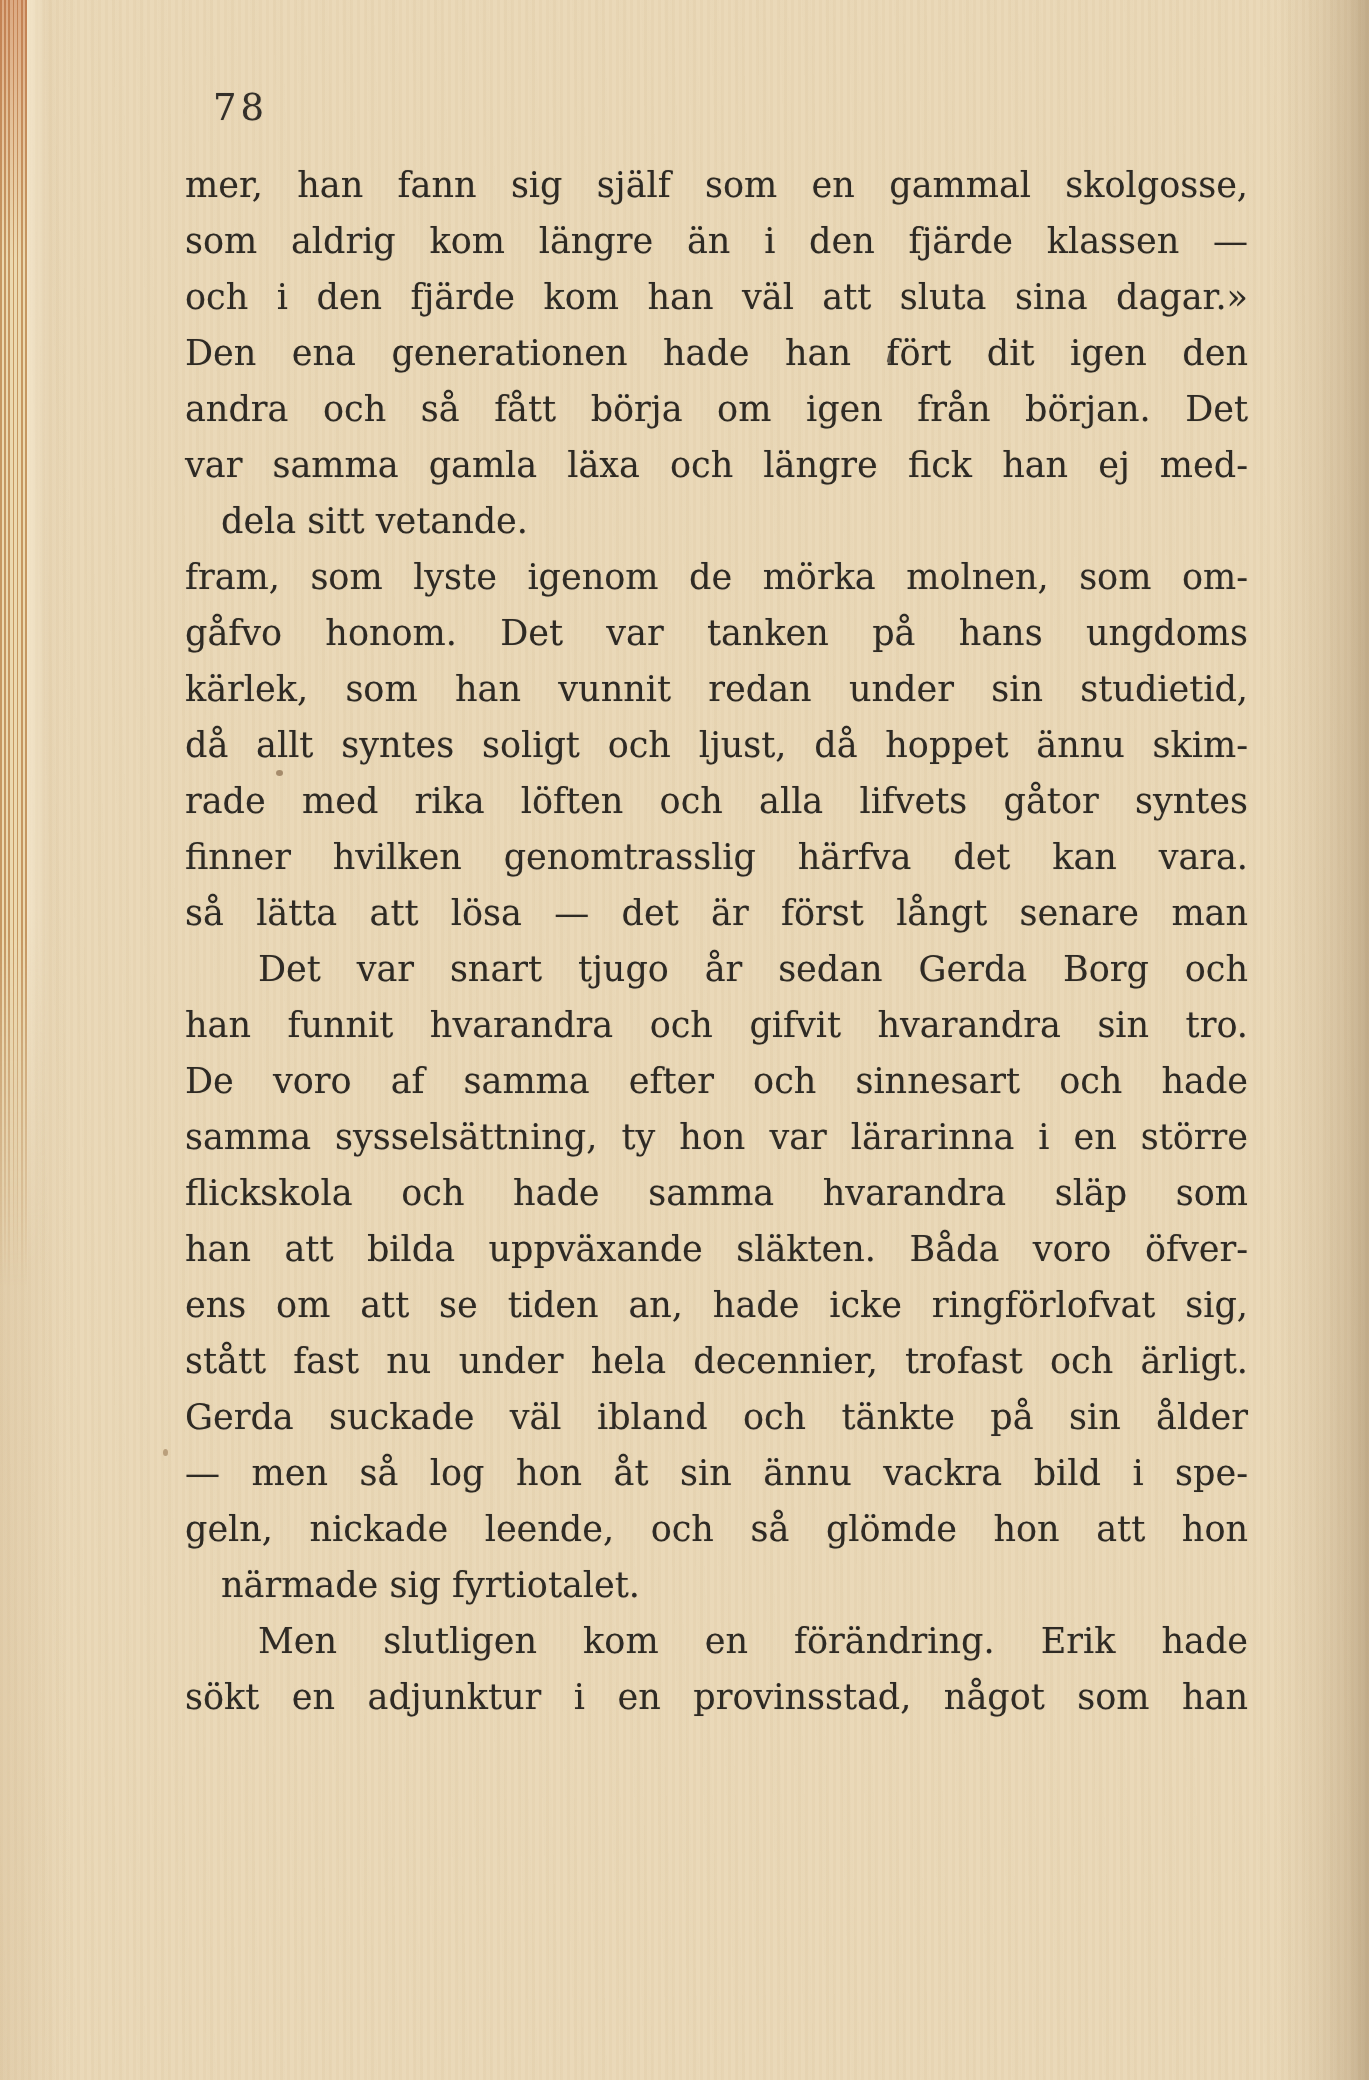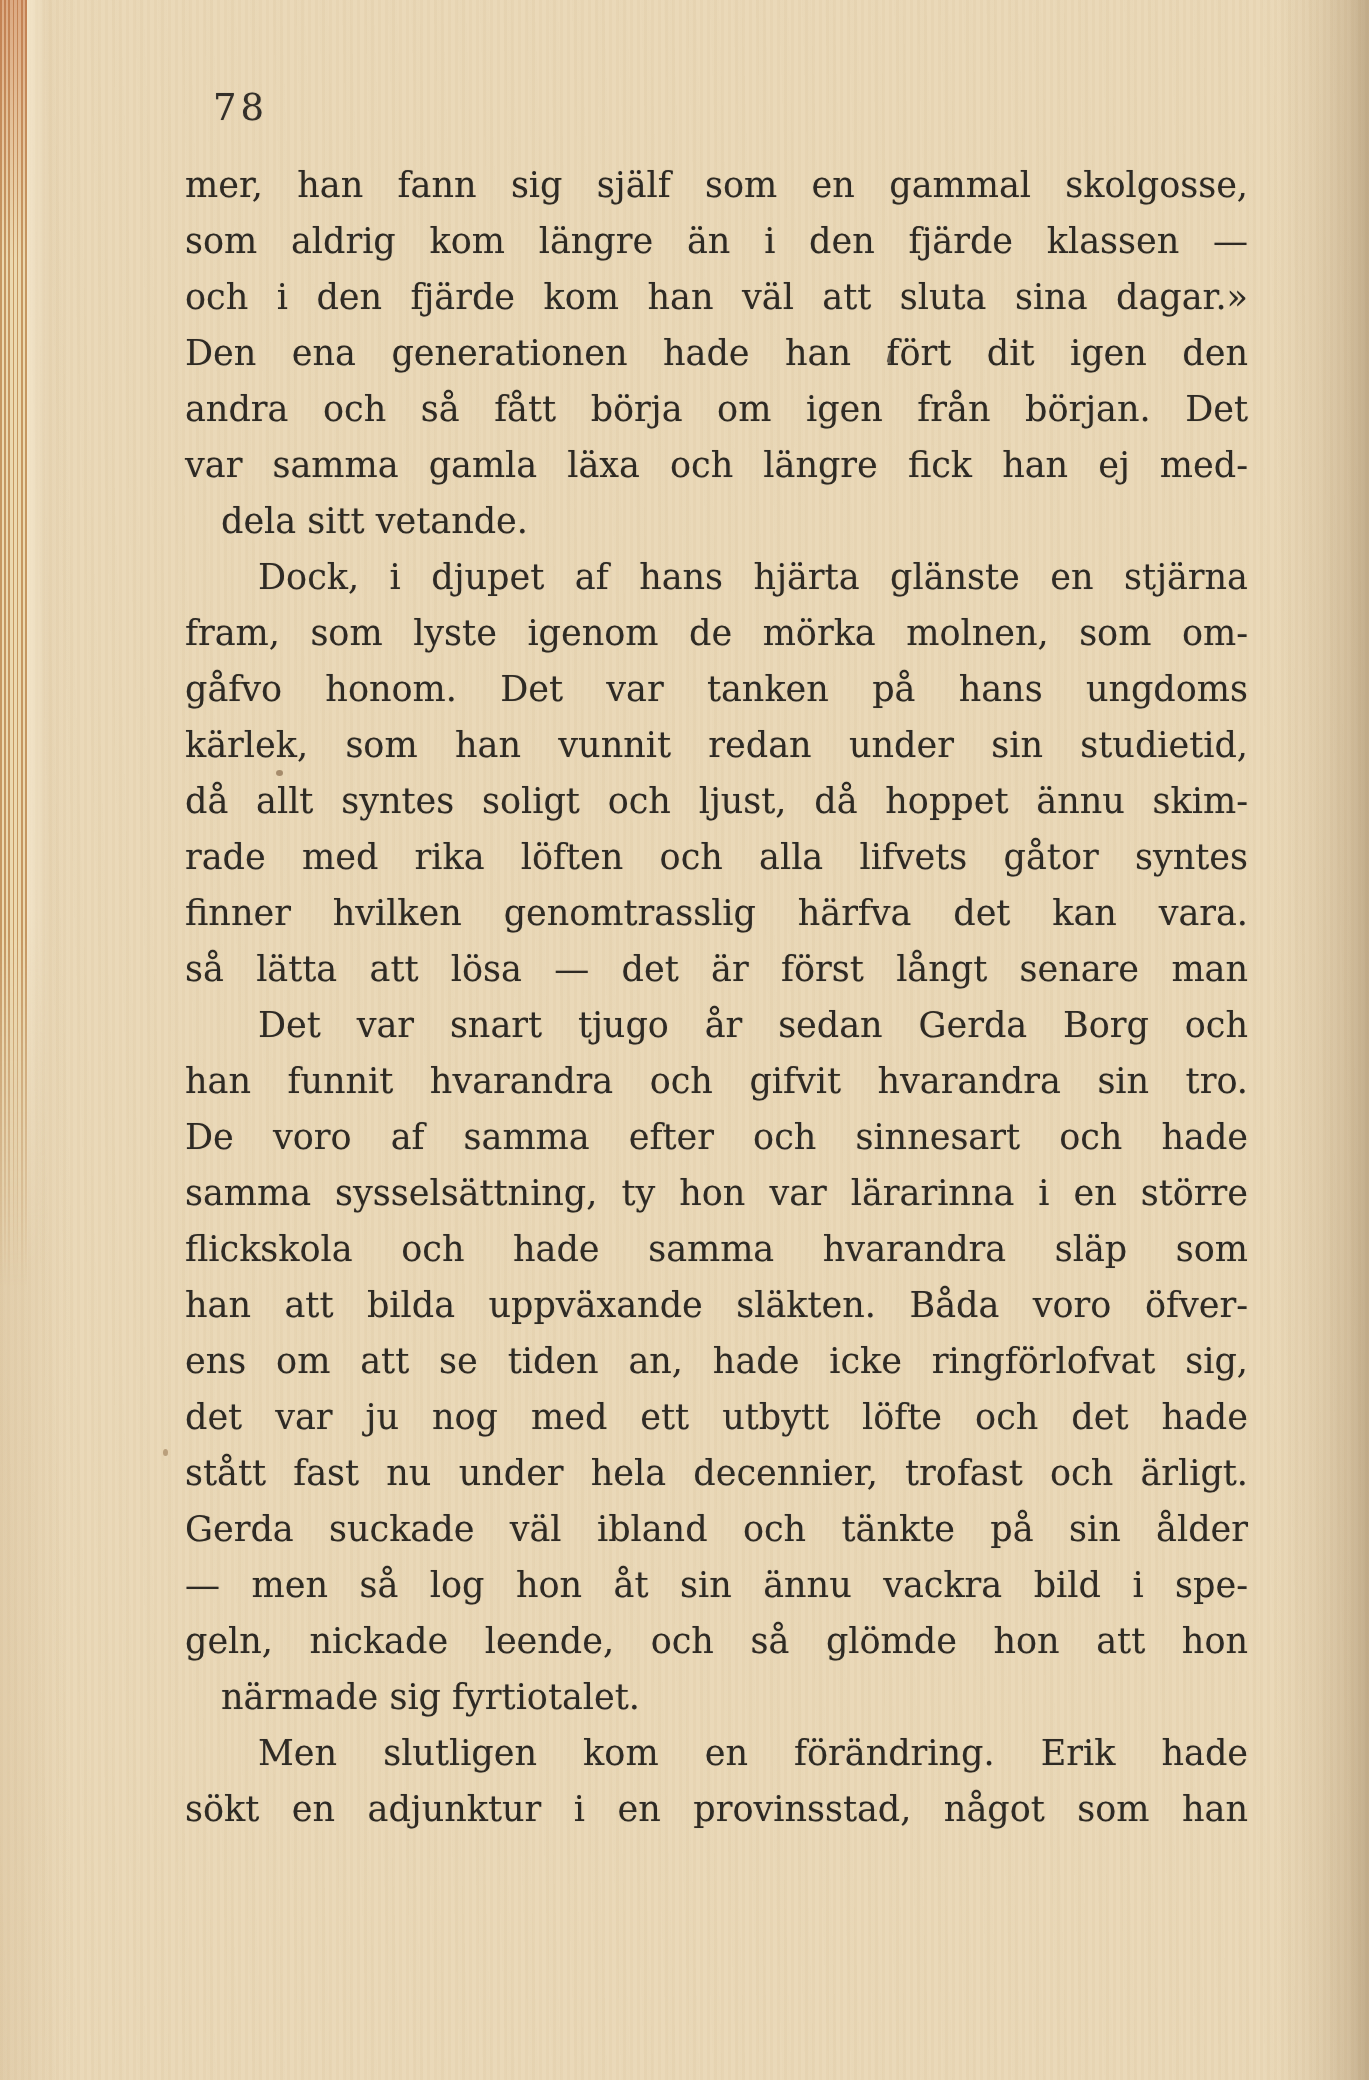--- a/index.html
+++ b/index.html
@@ -119,36 +119,34 @@
   <div class="page-number">78</div>
 
   <div class="text-block">
     <div class="line">mer, han fann sig själf som en gammal skolgosse,</div>
     <div class="line">som aldrig kom längre än i den fjärde klassen —</div>
     <div class="line">och i den fjärde kom han väl att sluta sina dagar.»</div>
     <div class="line">Den ena generationen hade han fört dit igen den</div>
     <div class="line">andra och så fått börja om igen från början. Det</div>
     <div class="line">var samma gamla läxa och längre fick han ej med-</div>
     <div class="line short">dela sitt vetande.</div>
-    <div class="line indent">Dock, i djupet af hans hjärta glänste en stjärna</div>
     <div class="line">fram, som lyste igenom de mörka molnen, som om-</div>
     <div class="line">gåfvo honom. Det var tanken på hans ungdoms</div>
     <div class="line">kärlek, som han vunnit redan under sin studietid,</div>
     <div class="line">då allt syntes soligt och ljust, då hoppet ännu skim-</div>
     <div class="line">rade med rika löften och alla lifvets gåtor syntes</div>
     <div class="line">finner hvilken genomtrasslig härfva det kan vara.</div>
     <div class="line">så lätta att lösa — det är först långt senare man</div>
     <div class="line indent">Det var snart tjugo år sedan Gerda Borg och</div>
     <div class="line">han funnit hvarandra och gifvit hvarandra sin tro.</div>
     <div class="line">De voro af samma efter och sinnesart och hade</div>
     <div class="line">samma sysselsättning, ty hon var lärarinna i en större</div>
     <div class="line">flickskola och hade samma hvarandra släp som</div>
     <div class="line">han att bilda uppväxande släkten. Båda voro öfver-</div>
     <div class="line">ens om att se tiden an, hade icke ringförlofvat sig,</div>
-    <div class="line">det var ju nog med ett utbytt löfte och det hade</div>
     <div class="line">stått fast nu under hela decennier, trofast och ärligt.</div>
     <div class="line">Gerda suckade väl ibland och tänkte på sin ålder</div>
     <div class="line">— men så log hon åt sin ännu vackra bild i spe-</div>
     <div class="line">geln, nickade leende, och så glömde hon att hon</div>
     <div class="line short">närmade sig fyrtiotalet.</div>
     <div class="line indent">Men slutligen kom en förändring. Erik hade</div>
     <div class="line">sökt en adjunktur i en provinsstad, något som han</div>
   </div>
 
   <div class="speck speck-a"></div>

